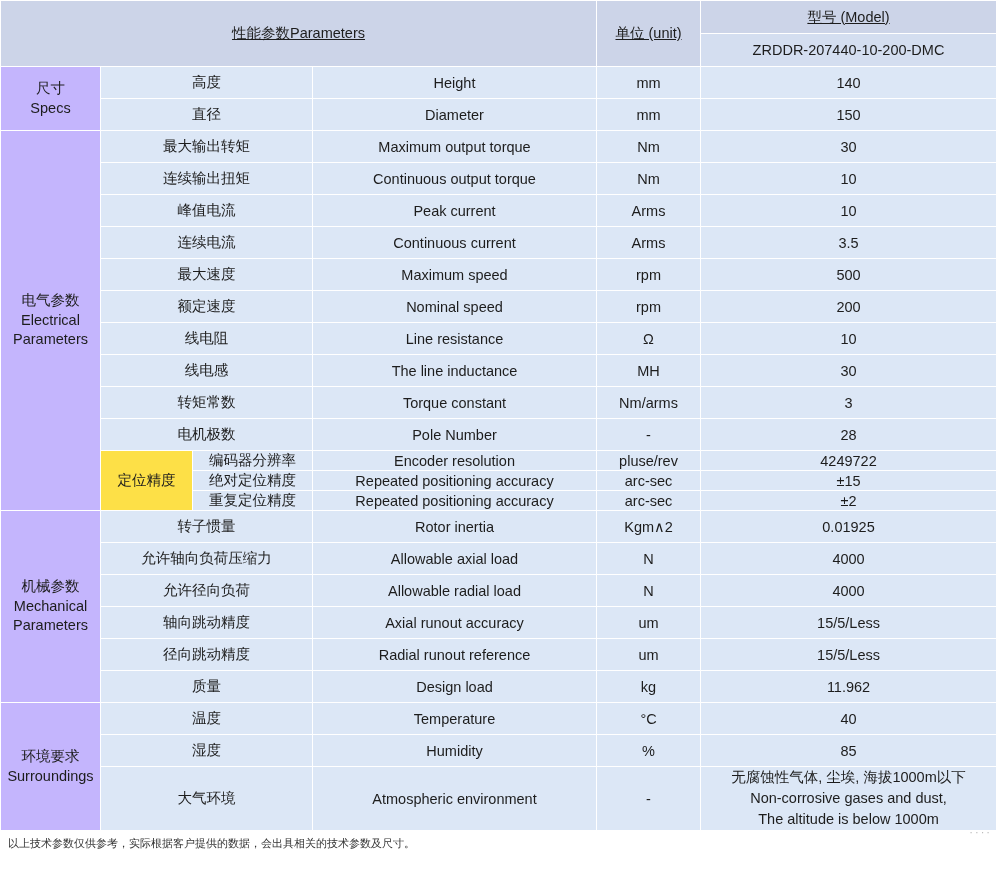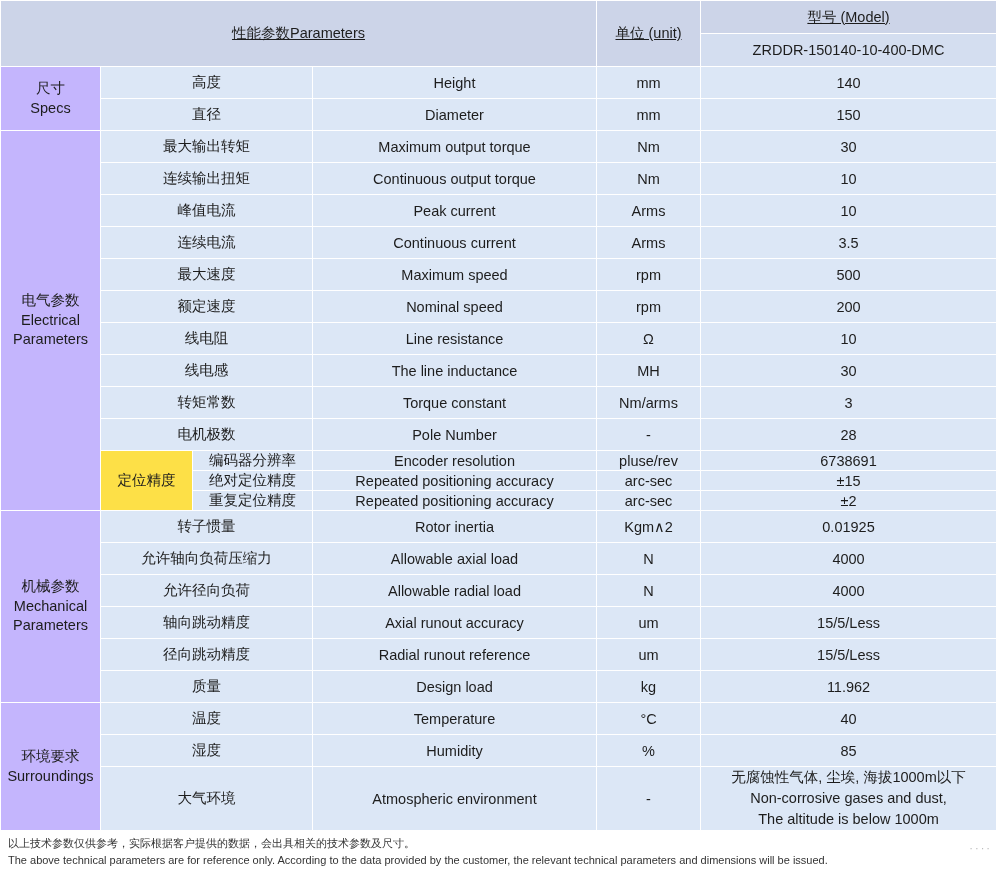--- a/index.html
+++ b/index.html
@@ -78,24 +78,23 @@
   }
   .atmos-val {
     background: #dce7f6;
     line-height: 1.45;
     font-size: 14.5px;
     padding: 6px 4px;
   }
   .footnote {
     font-size: 11px;
     color: #333333;
-    padding: 4px 2px 0 2px;
+    padding: 4px 2px 0 8px;
     line-height: 1.5;
     font-family: "Liberation Sans", sans-serif;
-    margin-left: 6px;
   }
   .footnote div {
     white-space: nowrap;
   }
   .dots {
     position: absolute;
     right: 8px;
     bottom: 14px;
     color: #b9b9b9;
     font-size: 11px;
@@ -119,21 +118,21 @@
     <col style="width:104px">
     <col style="width:296px">
   </colgroup>
   <tbody>
     <tr>
       <td class="hdr hdr-params" colspan="4" rowspan="2">性能参数Parameters</td>
       <td class="hdr hdr-unit" rowspan="2">单位 (unit)</td>
       <td class="hdr">型号 (Model)</td>
     </tr>
     <tr>
-      <td class="model-val">ZRDDR-150140-10-400-DMC</td>
+      <td class="model-val">ZRDDR-207440-10-200-DMC</td>
     </tr>
 
     <tr>
       <td class="grp" rowspan="2" style="white-space:pre-line">尺寸
 Specs</td>
       <td class="cn" colspan="2">高度</td>
       <td class="en">Height</td>
       <td class="unit">mm</td>
       <td class="val">140</td>
     </tr>
@@ -205,21 +204,21 @@
       <td class="cn" colspan="2">电机极数</td>
       <td class="en">Pole Number</td>
       <td class="unit">-</td>
       <td class="val">28</td>
     </tr>
     <tr>
       <td class="sub-acc" rowspan="3">定位精度</td>
       <td class="cn-narrow">编码器分辨率</td>
       <td class="en">Encoder resolution</td>
       <td class="unit">pluse/rev</td>
-      <td class="val">6738691</td>
+      <td class="val">4249722</td>
     </tr>
     <tr>
       <td class="cn-narrow">绝对定位精度</td>
       <td class="en">Repeated positioning accuracy</td>
       <td class="unit">arc-sec</td>
       <td class="val">±15</td>
     </tr>
     <tr>
       <td class="cn-narrow">重复定位精度</td>
       <td class="en">Repeated positioning accuracy</td>
@@ -287,16 +286,15 @@
       <td class="unit">-</td>
       <td class="atmos-val" style="white-space:pre-line">无腐蚀性气体, 尘埃, 海拔1000m以下
 Non-corrosive gases and dust,
 The altitude is below 1000m</td>
     </tr>
   </tbody>
 </table>
 
 <div class="footnote">
   <div>以上技术参数仅供参考，实际根据客户提供的数据，会出具相关的技术参数及尺寸。</div>
-  <div>The above technical parameters are for reference only. According to the data provided by the customer, the relevant technical parameters and dimensions will be issued.</div>
 </div>
 <div class="dots">····</div>
 </div>
 
 </body></html>

